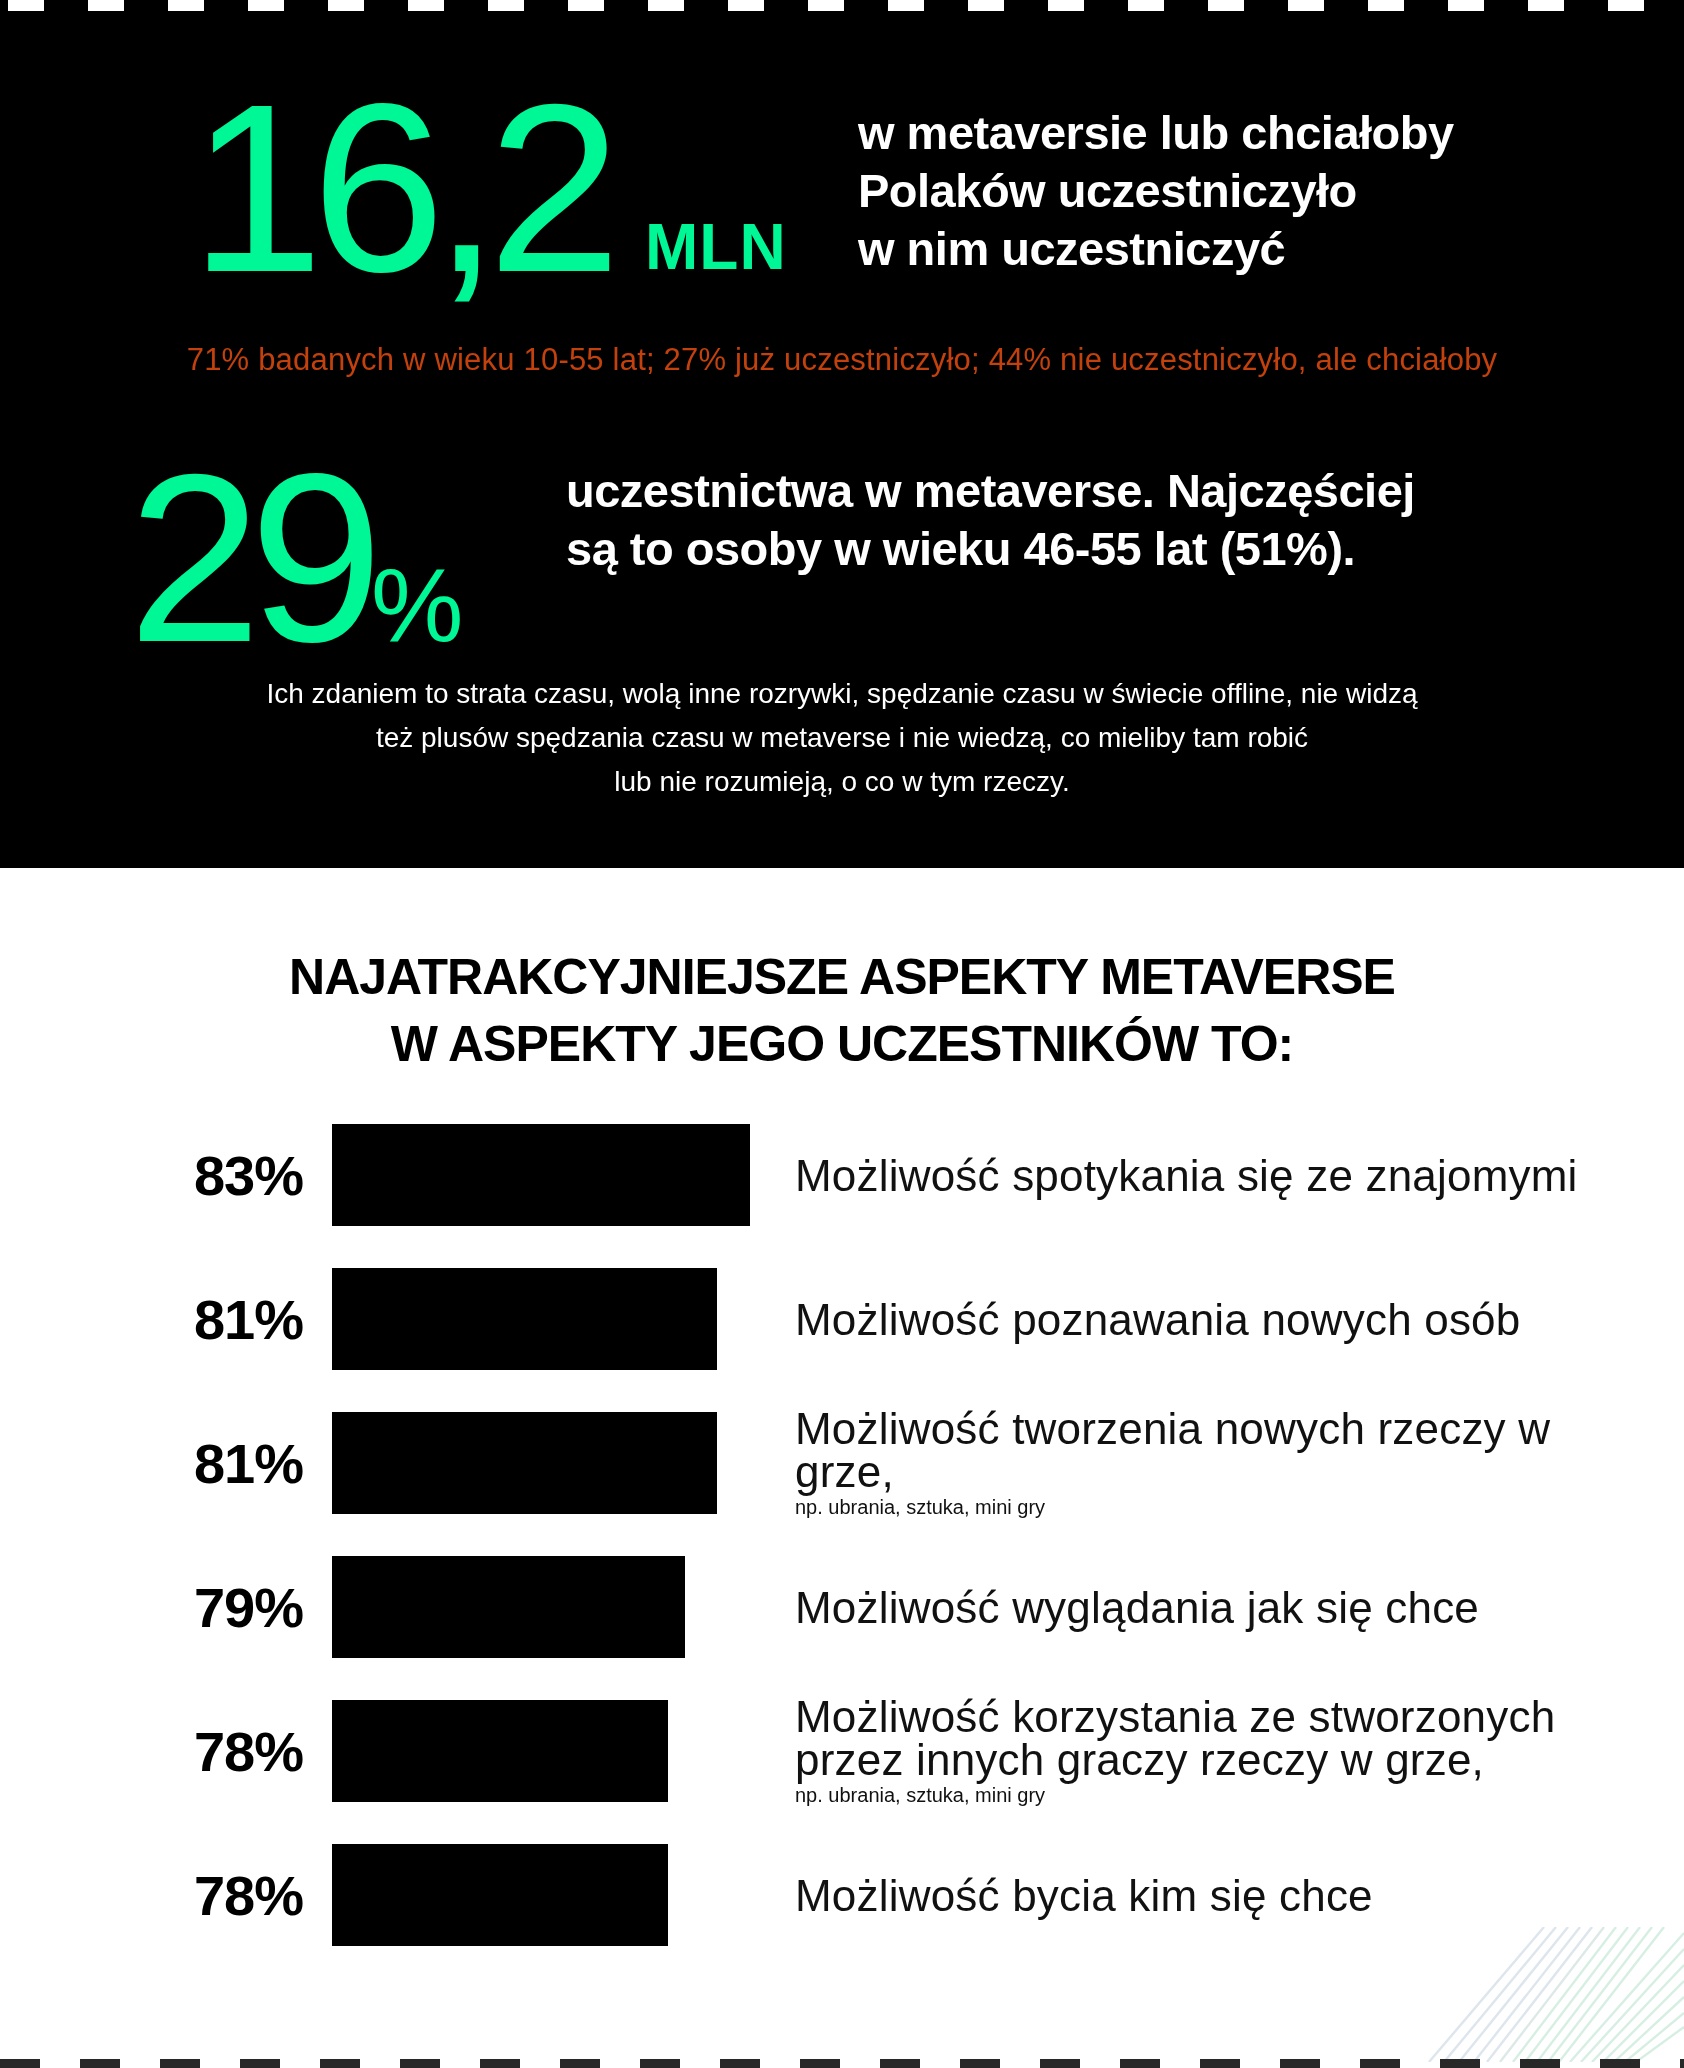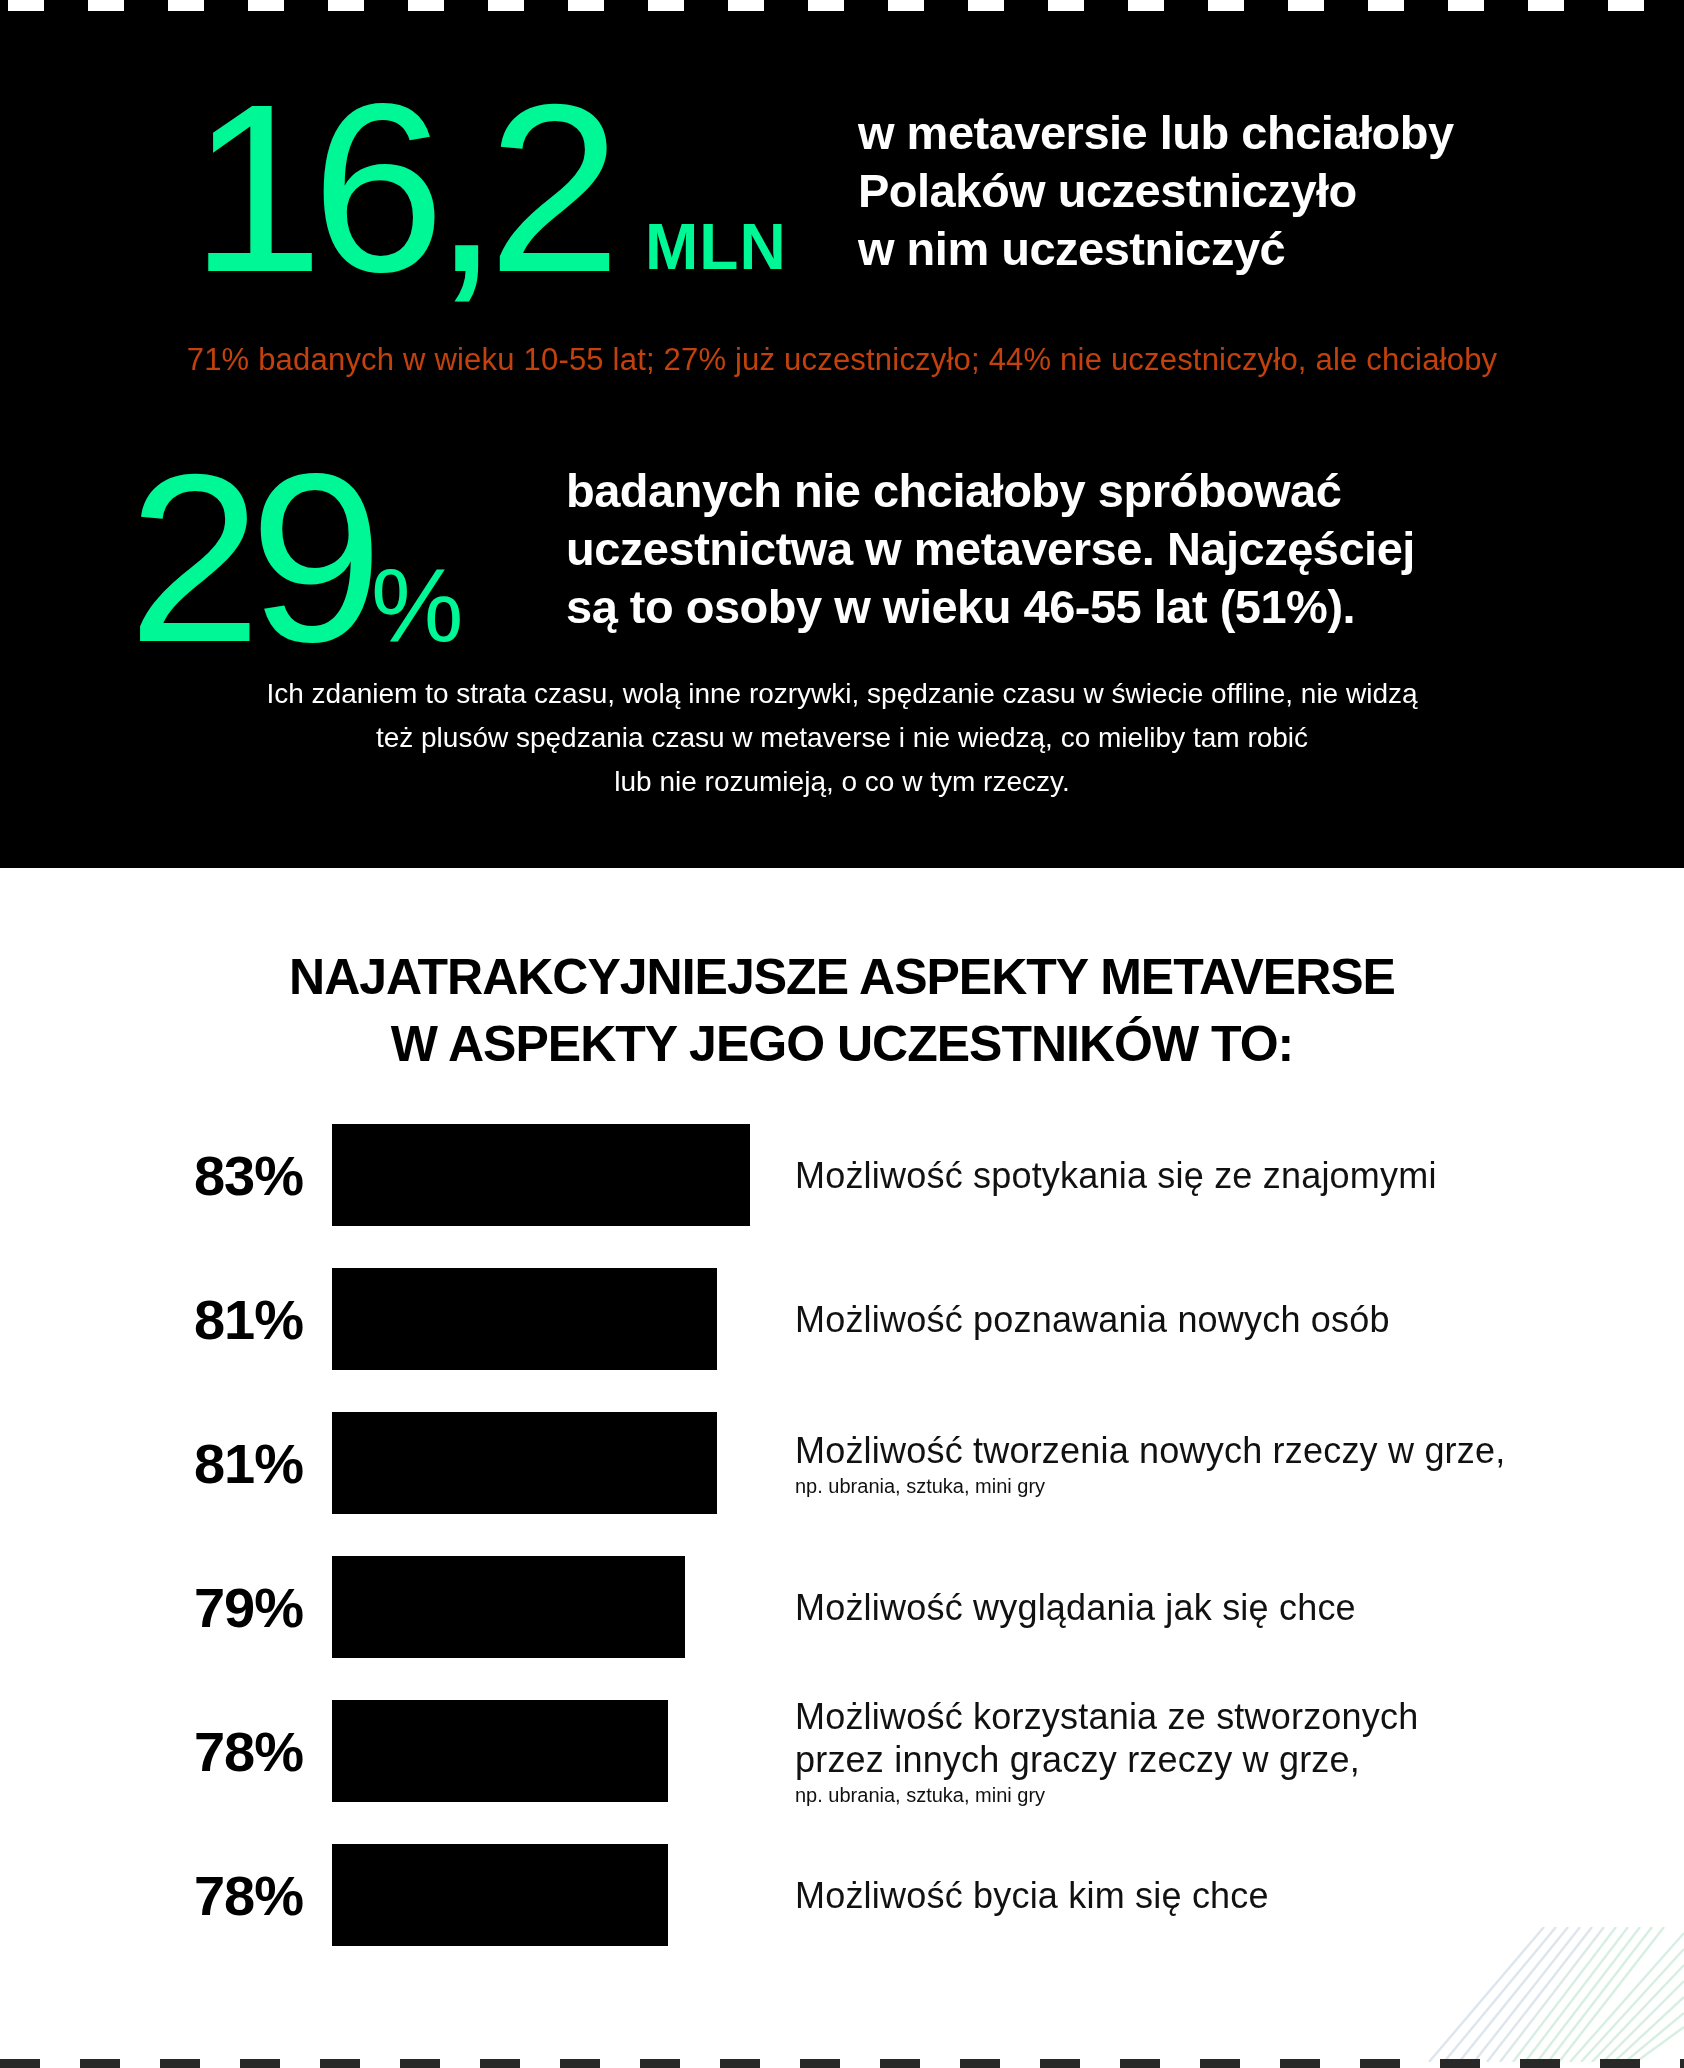--- a/index.html
+++ b/index.html
@@ -54,21 +54,21 @@
     font-size:56px;font-weight:900;color:#000;letter-spacing:-1px;
   }
   .row-bar{
     position:absolute;left:332px;top:0;height:102px;background:#000;
   }
   .row-desc{
     position:absolute;left:795px;top:0;height:102px;max-width:840px;
     display:flex;flex-direction:column;justify-content:center;
     color:#111;
   }
-  .desc-line{font-size:36px;line-height:43px;font-weight:400;letter-spacing:0.2px;}
+  .desc-line{font-size:44px;line-height:43px;font-weight:400;letter-spacing:0.2px;}
   .desc-note{font-size:20px;line-height:24px;font-weight:400;margin-top:2px;}
   
   .fan{position:absolute;right:0;bottom:6px;width:260px;height:135px;}
   .dash-bottom{
     position:absolute;left:0;bottom:0;width:100%;height:9px;z-index:5;
     background:repeating-linear-gradient(90deg, #282828 0 40px, transparent 40px 80px);
   }
 </style>
 </head>
 <body>
@@ -83,21 +83,20 @@
     <div>w metaversie lub chciałoby</div>
     <div>Polaków uczestniczyło</div>
     <div>w nim uczestniczyć</div>
   </div>
 
   <div class="panel-subtext subtext-1">71% badanych w wieku 10-55 lat; 27% już uczestniczyło; 44% nie uczestniczyło, ale chciałoby</div>
 
   <div class="big-number stat2-number"><span>29</span><span class="stat2-unit">%</span></div>
 
   <div class="stat-text stat2-text">
-    <div>badanych nie chciałoby spróbować</div>
     <div>uczestnictwa w metaverse. Najczęściej</div>
     <div>są to osoby w wieku 46-55 lat (51%).</div>
   </div>
 
   <div class="panel-paragraph">
     <div>Ich zdaniem to strata czasu, wolą inne rozrywki, spędzanie czasu w świecie offline, nie widzą</div>
     <div>też plusów spędzania czasu w metaverse i nie wiedzą, co mieliby tam robić</div>
     <div>lub nie rozumieją, o co w tym rzeczy.</div>
   </div>
 </div>

